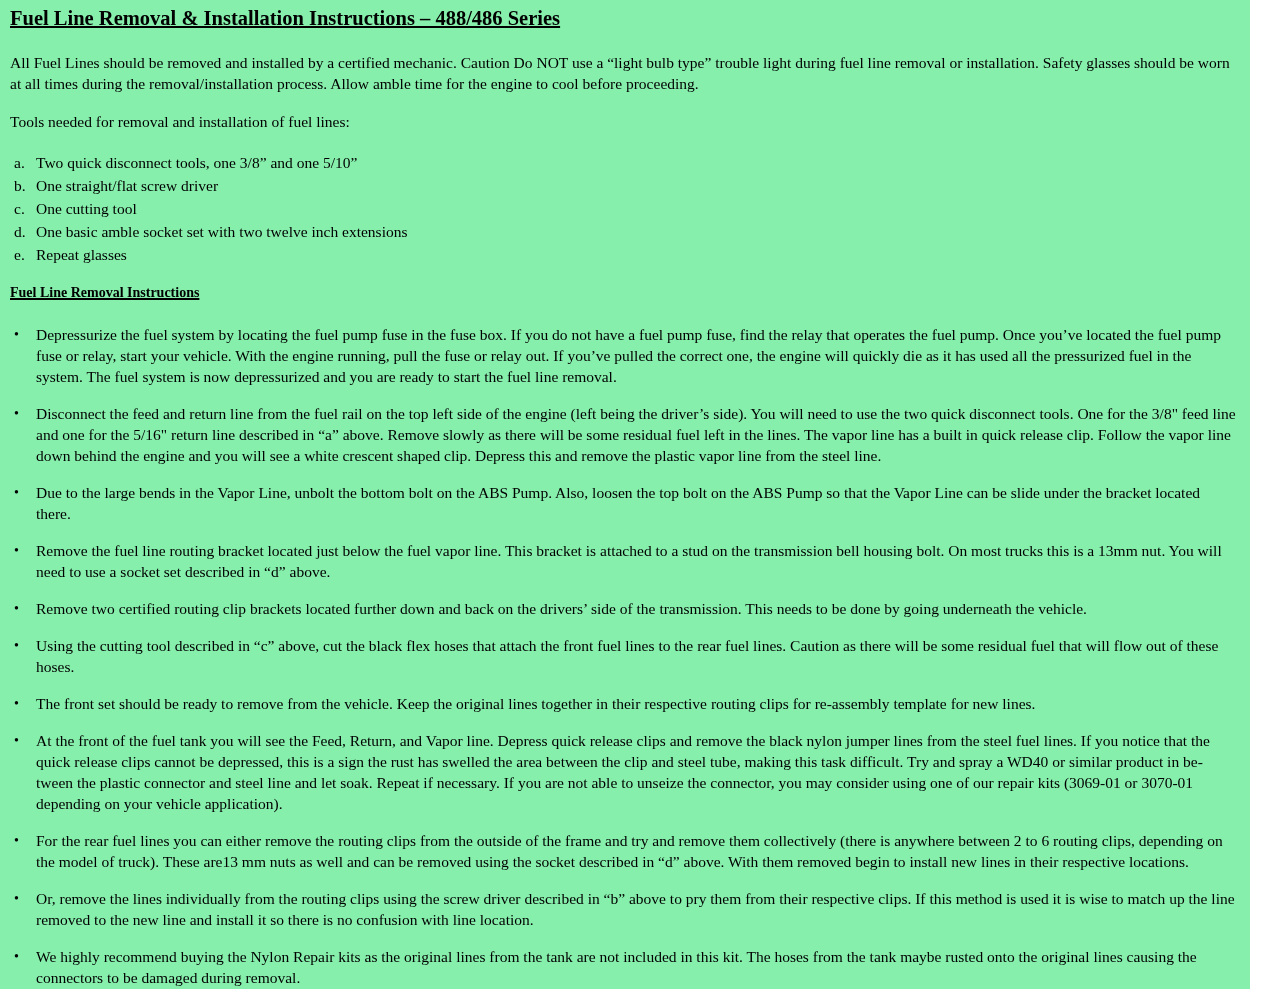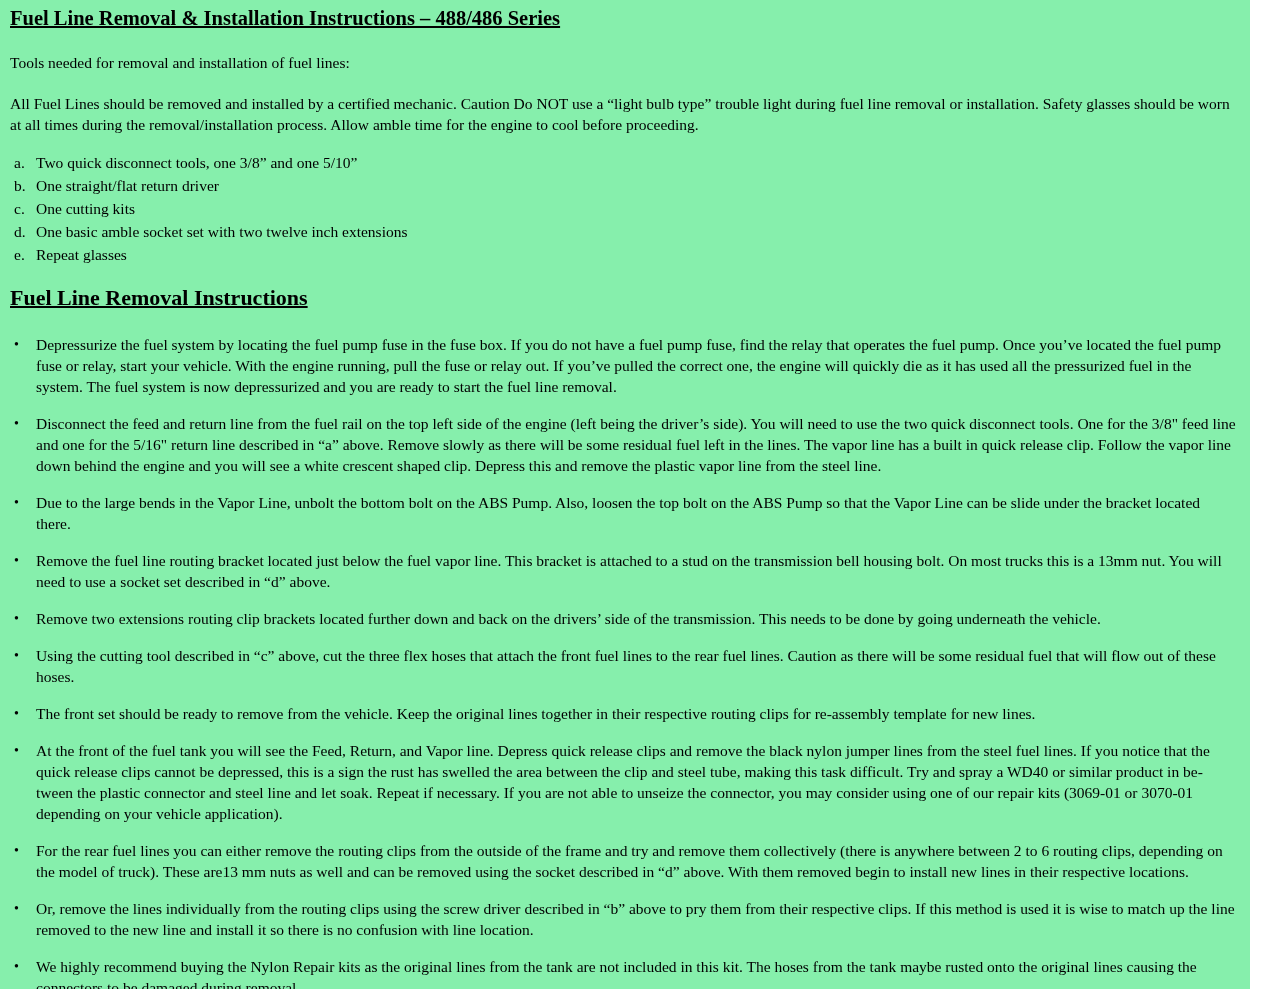--- a/index.html
+++ b/index.html
@@ -53,54 +53,54 @@
     padding-left: 4px;
     box-sizing: border-box;
   }
   .bullet {
     font-size: 14px;
   }
   .item-text {
     flex: 1 1 auto;
   }
   .section-heading {
-    font-size: 22px;
+    font-size: 14px;
     font-weight: bold;
     text-decoration: underline;
     text-decoration-thickness: 2px;
     margin: 20px 0 23px 0;
     line-height: 1.2;
   }
   .steps-list li {
     margin: 0 0 16px 0;
   }
 </style>
 </head>
 <body>
 
 <div class="page">
 
   <h1 class="doc-title">Fuel Line Removal &amp; Installation Instructions – 488/486 Series</h1>
 
+  <p class="body-text intro">All Fuel Lines should be removed and installed by a certified mechanic. Caution Do NOT use a “light bulb type” trouble light during fuel line removal or installation. Safety glasses should be worn at all times during the removal/installation process. Allow amble time for the engine to cool before proceeding.</p>
+
   <p class="body-text tools-intro">Tools needed for removal and installation of fuel lines:</p>
-
-  <p class="body-text intro">All Fuel Lines should be removed and installed by a certified mechanic. Caution Do NOT use a “light bulb type” trouble light during fuel line removal or installation. Safety glasses should be worn at all times during the removal/installation process. Allow amble time for the engine to cool before proceeding.</p>
 
   <ul class="plain-list tools-list body-text">
     <li>
       <span class="marker">a.</span>
       <span class="item-text">Two quick disconnect tools, one 3/8” and one 5/10”</span>
     </li>
     <li>
       <span class="marker">b.</span>
-      <span class="item-text">One straight/flat return driver</span>
+      <span class="item-text">One straight/flat screw driver</span>
     </li>
     <li>
       <span class="marker">c.</span>
-      <span class="item-text">One cutting kits</span>
+      <span class="item-text">One cutting tool</span>
     </li>
     <li>
       <span class="marker">d.</span>
       <span class="item-text">One basic amble socket set with two twelve inch extensions</span>
     </li>
     <li>
       <span class="marker">e.</span>
       <span class="item-text">Repeat glasses</span>
     </li>
   </ul>
@@ -119,25 +119,25 @@
     <li>
       <span class="marker bullet">•</span>
       <span class="item-text">Due to the large bends in the Vapor Line, unbolt the bottom bolt on the ABS Pump. Also, loosen the top bolt on the ABS Pump so that the Vapor Line can be slide under the bracket located there.</span>
     </li>
     <li>
       <span class="marker bullet">•</span>
       <span class="item-text">Remove the fuel line routing bracket located just below the fuel vapor line. This bracket is attached to a stud on the transmission bell housing bolt. On most trucks this is a 13mm nut. You will need to use a socket set described in “d” above.</span>
     </li>
     <li>
       <span class="marker bullet">•</span>
-      <span class="item-text">Remove two extensions routing clip brackets located further down and back on the drivers’ side of the transmission. This needs to be done by going underneath the vehicle.</span>
+      <span class="item-text">Remove two certified routing clip brackets located further down and back on the drivers’ side of the transmission. This needs to be done by going underneath the vehicle.</span>
     </li>
     <li>
       <span class="marker bullet">•</span>
-      <span class="item-text">Using the cutting tool described in “c” above, cut the three flex hoses that attach the front fuel lines to the rear fuel lines. Caution as there will be some residual fuel that will flow out of these hoses.</span>
+      <span class="item-text">Using the cutting tool described in “c” above, cut the black flex hoses that attach the front fuel lines to the rear fuel lines. Caution as there will be some residual fuel that will flow out of these hoses.</span>
     </li>
     <li>
       <span class="marker bullet">•</span>
       <span class="item-text">The front set should be ready to remove from the vehicle. Keep the original lines together in their respective routing clips for re-assembly template for new lines.</span>
     </li>
     <li>
       <span class="marker bullet">•</span>
       <span class="item-text">At the front of the fuel tank you will see the Feed, Return, and Vapor line. Depress quick release clips and remove the black nylon jumper lines from the steel fuel lines. If you notice that the quick release clips cannot be depressed, this is a sign the rust has swelled the area between the clip and steel tube, making this task difficult. Try and spray a WD40 or similar product in be-tween the plastic connector and steel line and let soak. Repeat if necessary. If you are not able to unseize the connector, you may consider using one of our repair kits (3069-01 or 3070-01 depending on your vehicle application).</span>
     </li>
     <li>

